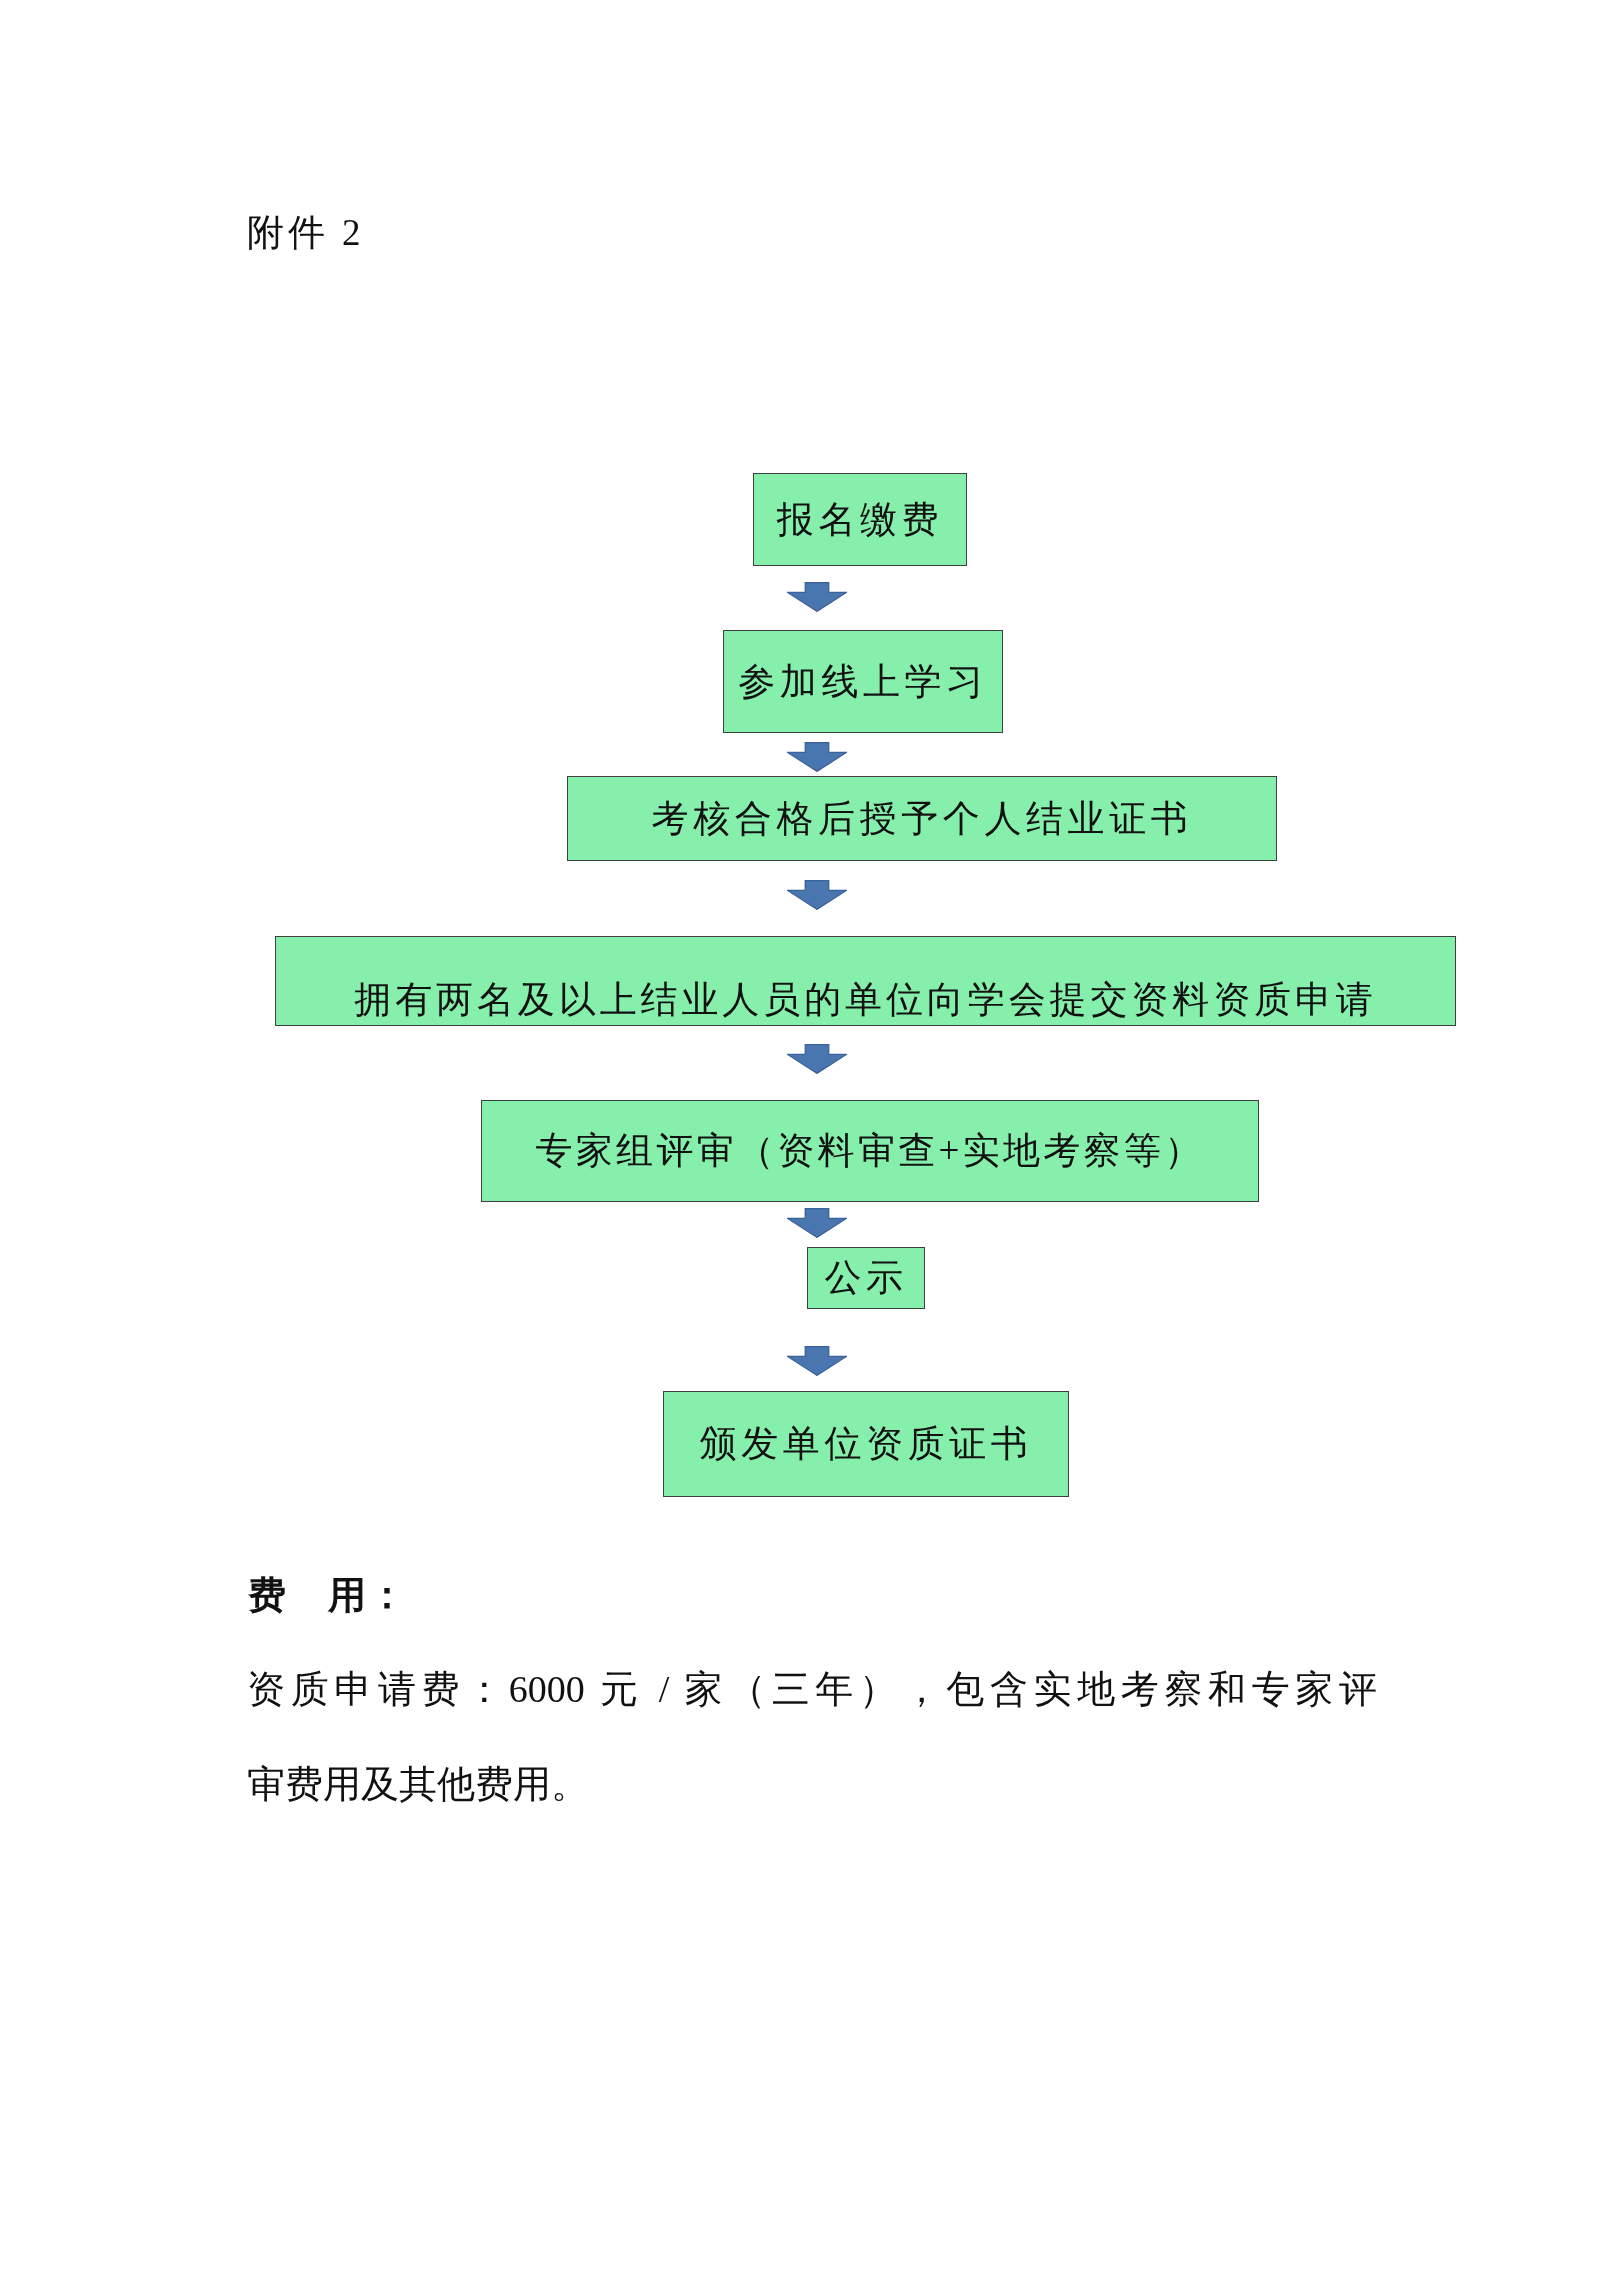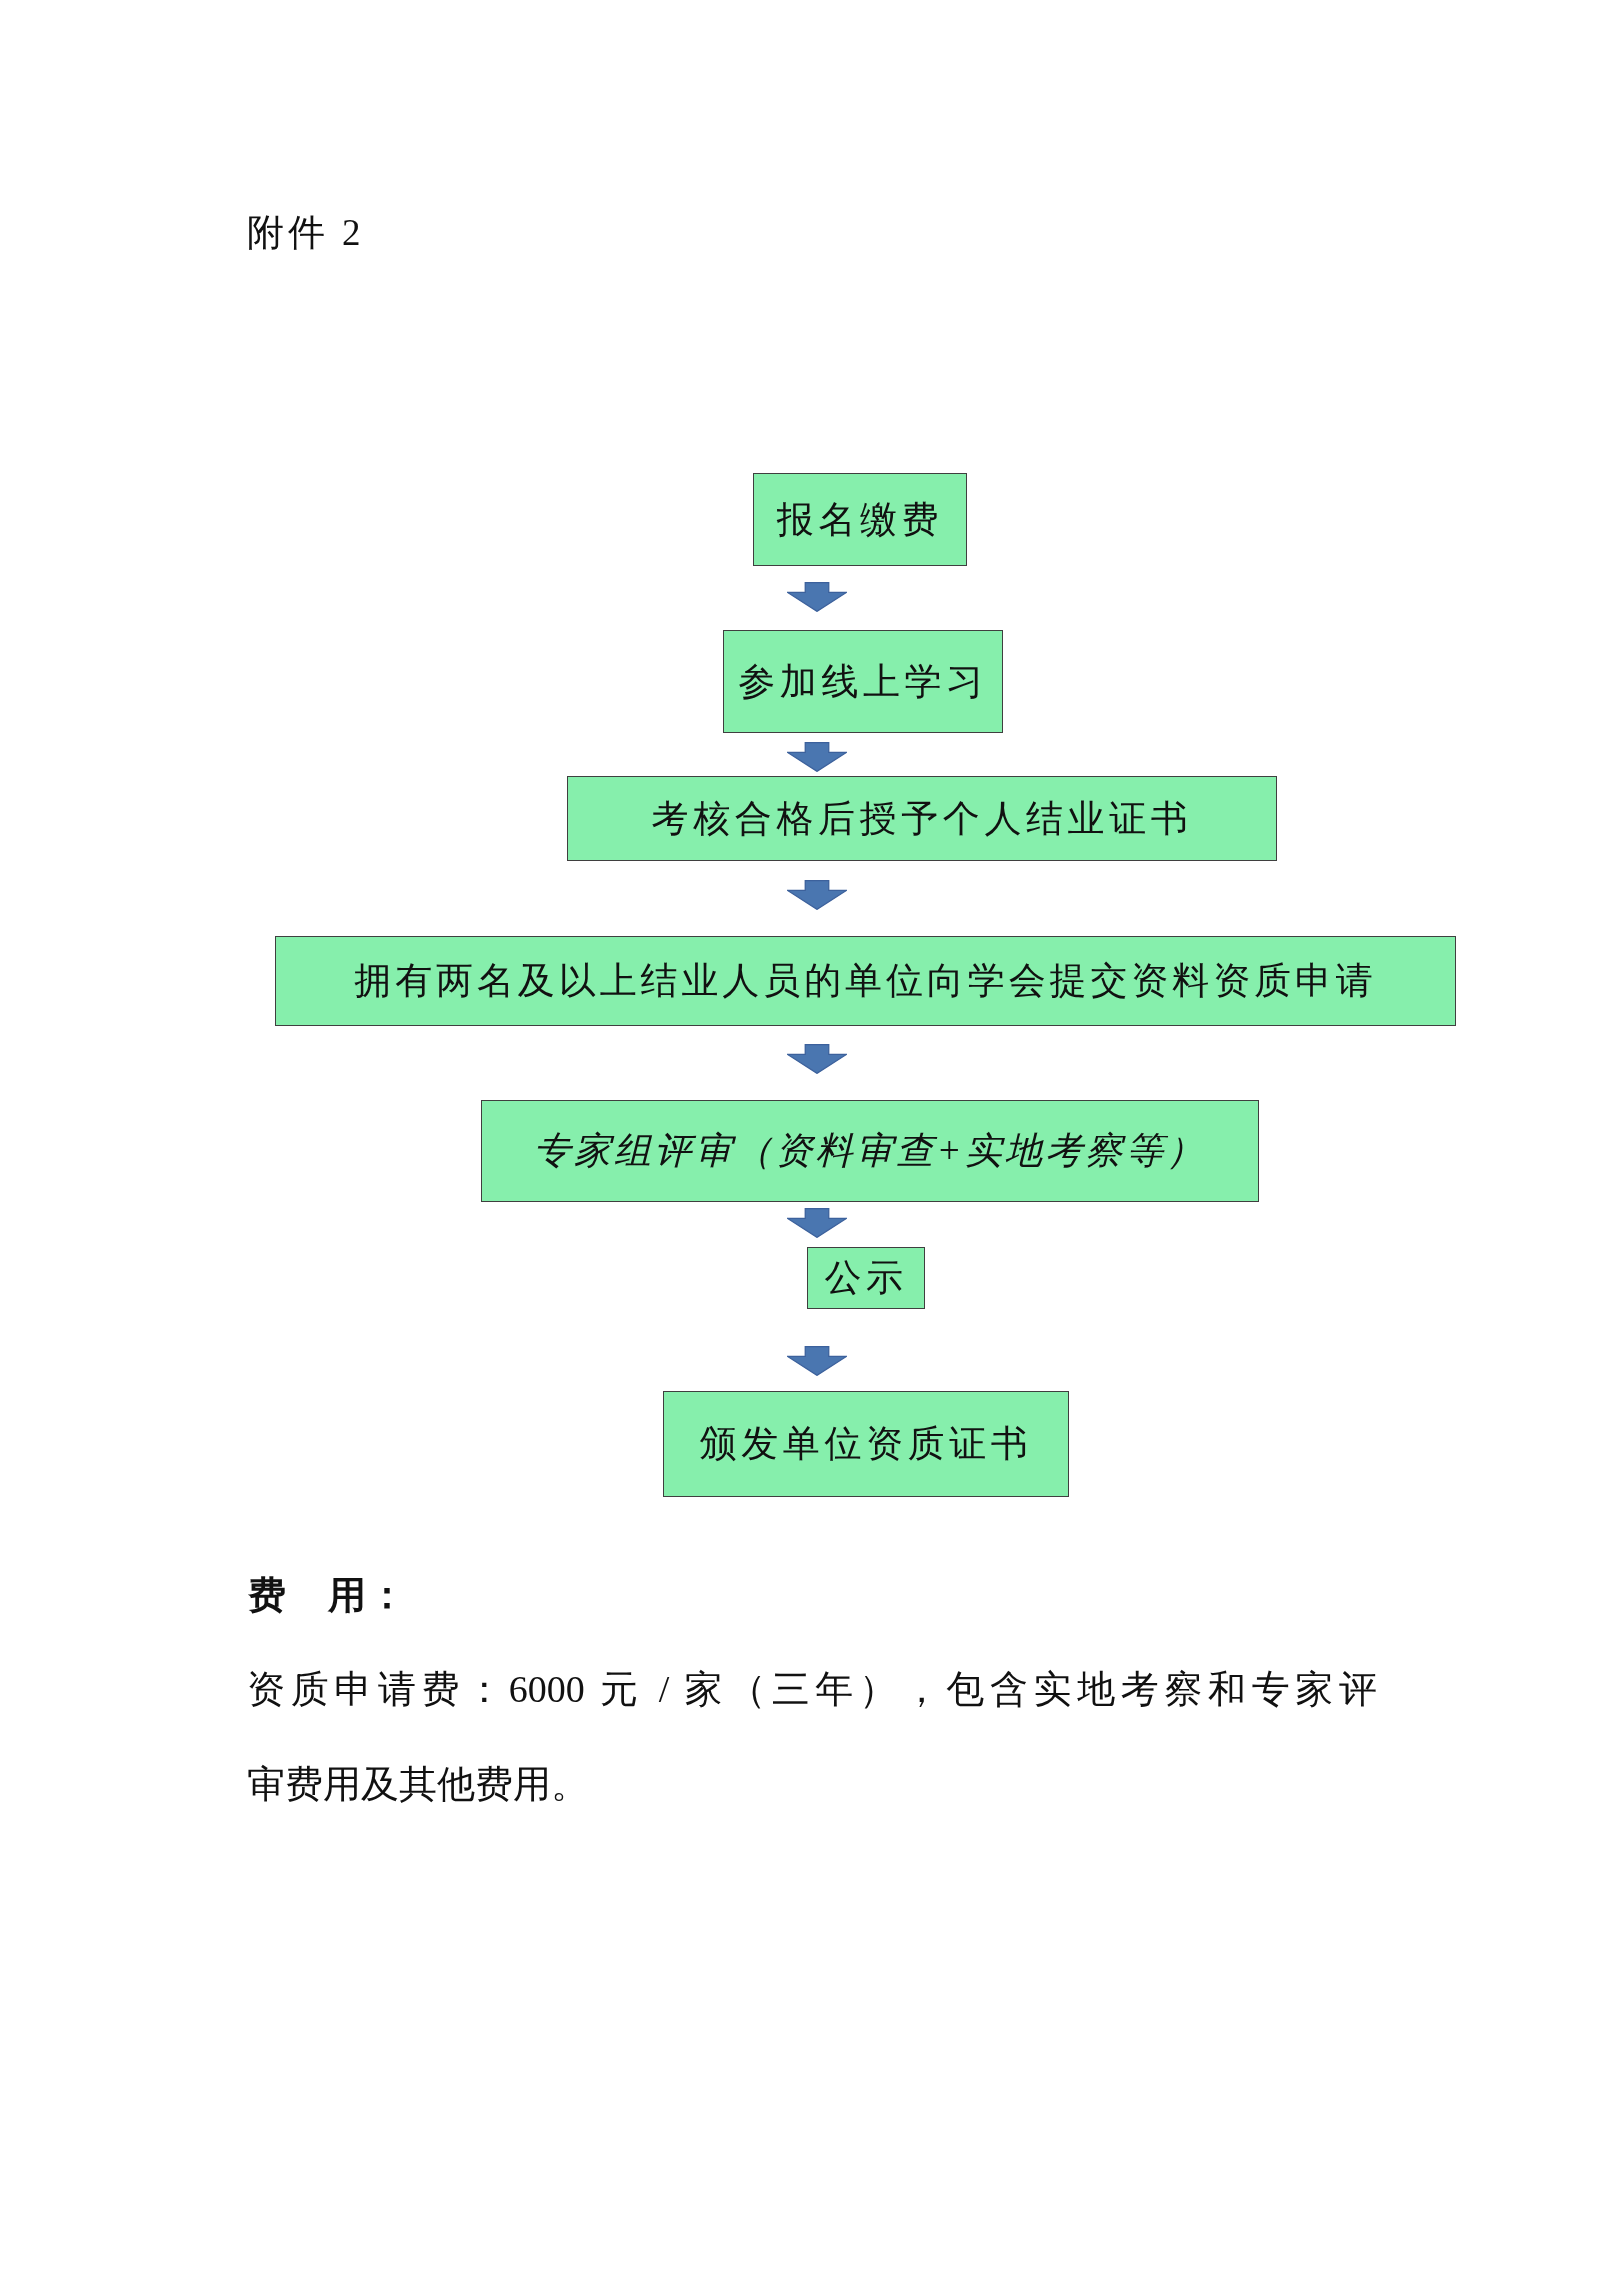--- a/index.html
+++ b/index.html
@@ -43,22 +43,22 @@
     justify-content: center;
     font-size: 37px;
     letter-spacing: 4.6px;
     white-space: nowrap;
     box-sizing: border-box;
     margin-left: 48px;
   }
   .s1 { left: 705px; top: 473px;  width: 214px;  height: 93px; }
   .s2 { left: 675px; top: 630px;  width: 280px;  height: 103px; }
   .s3 { left: 519px;  top: 776px; width: 710px;  height: 85px; }
-  .s4 { left: 227px;  top: 936px; width: 1181px; height: 90px; letter-spacing: 3.9px; }
-  .s5 { left: 433px;  top: 1100px; width: 778px; height: 102px; letter-spacing: 3.3px; font-style: italic; }
+  .s4 { left: 227px;  top: 936px; width: 1181px; height: 90px; letter-spacing: 3.9px; align-items: flex-end; }
+  .s5 { left: 433px;  top: 1100px; width: 778px; height: 102px; letter-spacing: 3.3px; }
   .s6 { left: 759px; top: 1247px; width: 118px;  height: 62px; }
   .s7 { left: 615px;  top: 1391px; width: 406px;  height: 106px; justify-content: center; }
   .flow-arrow {
     position: absolute;
     left: 787px;
     width: 60px;
     height: 30px;
   }
   .a1 { top: 582px; }
   .a2 { top: 742px; }

